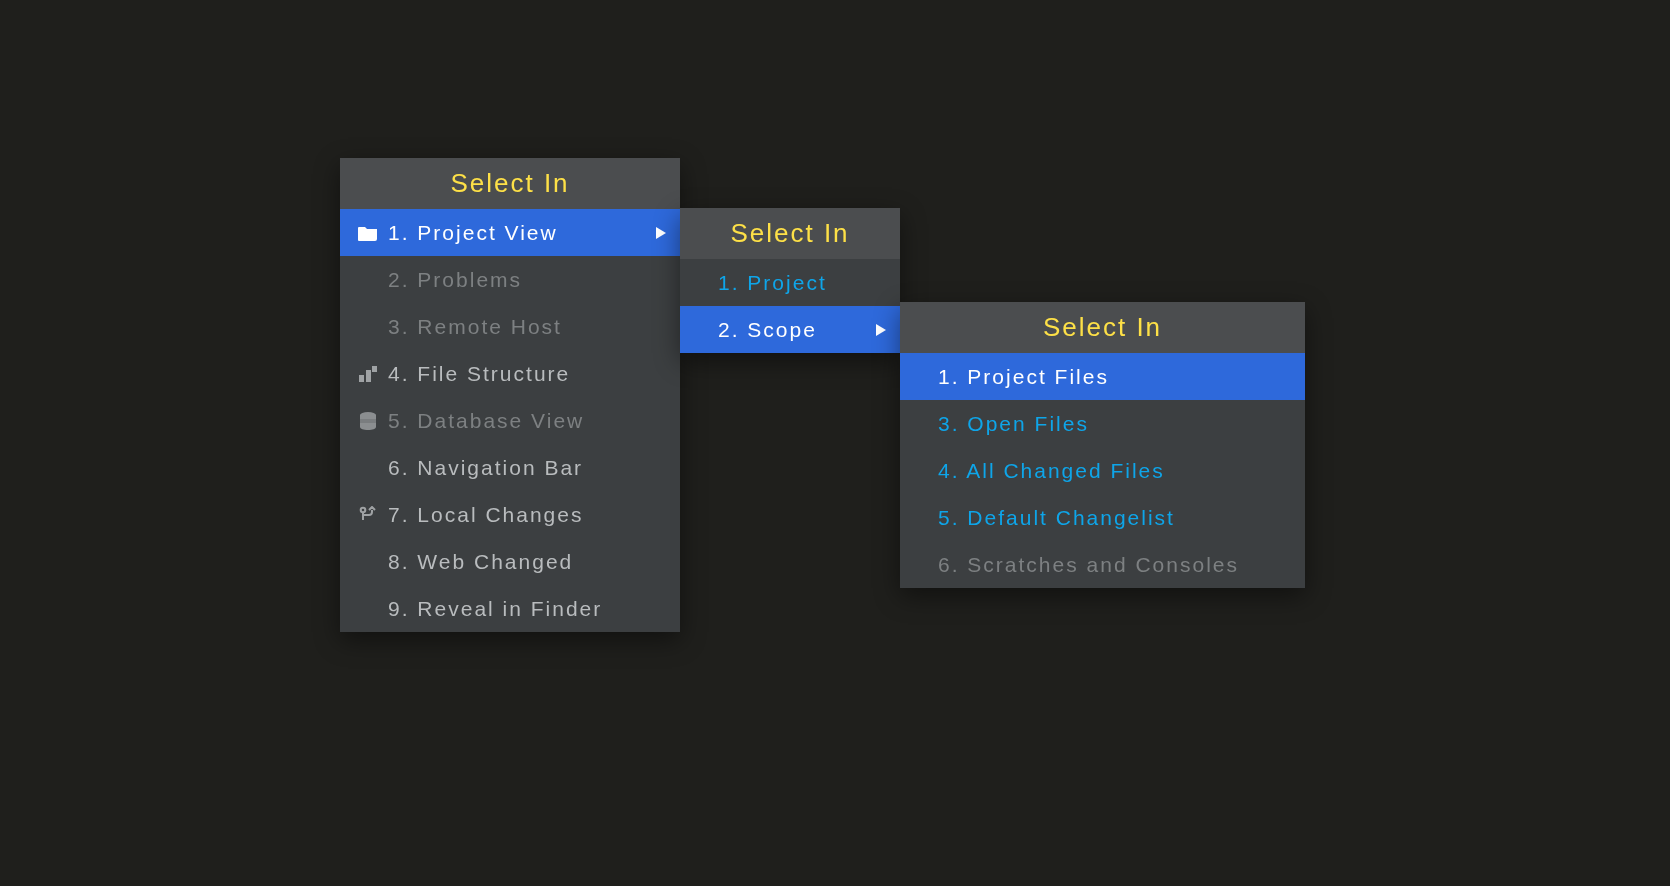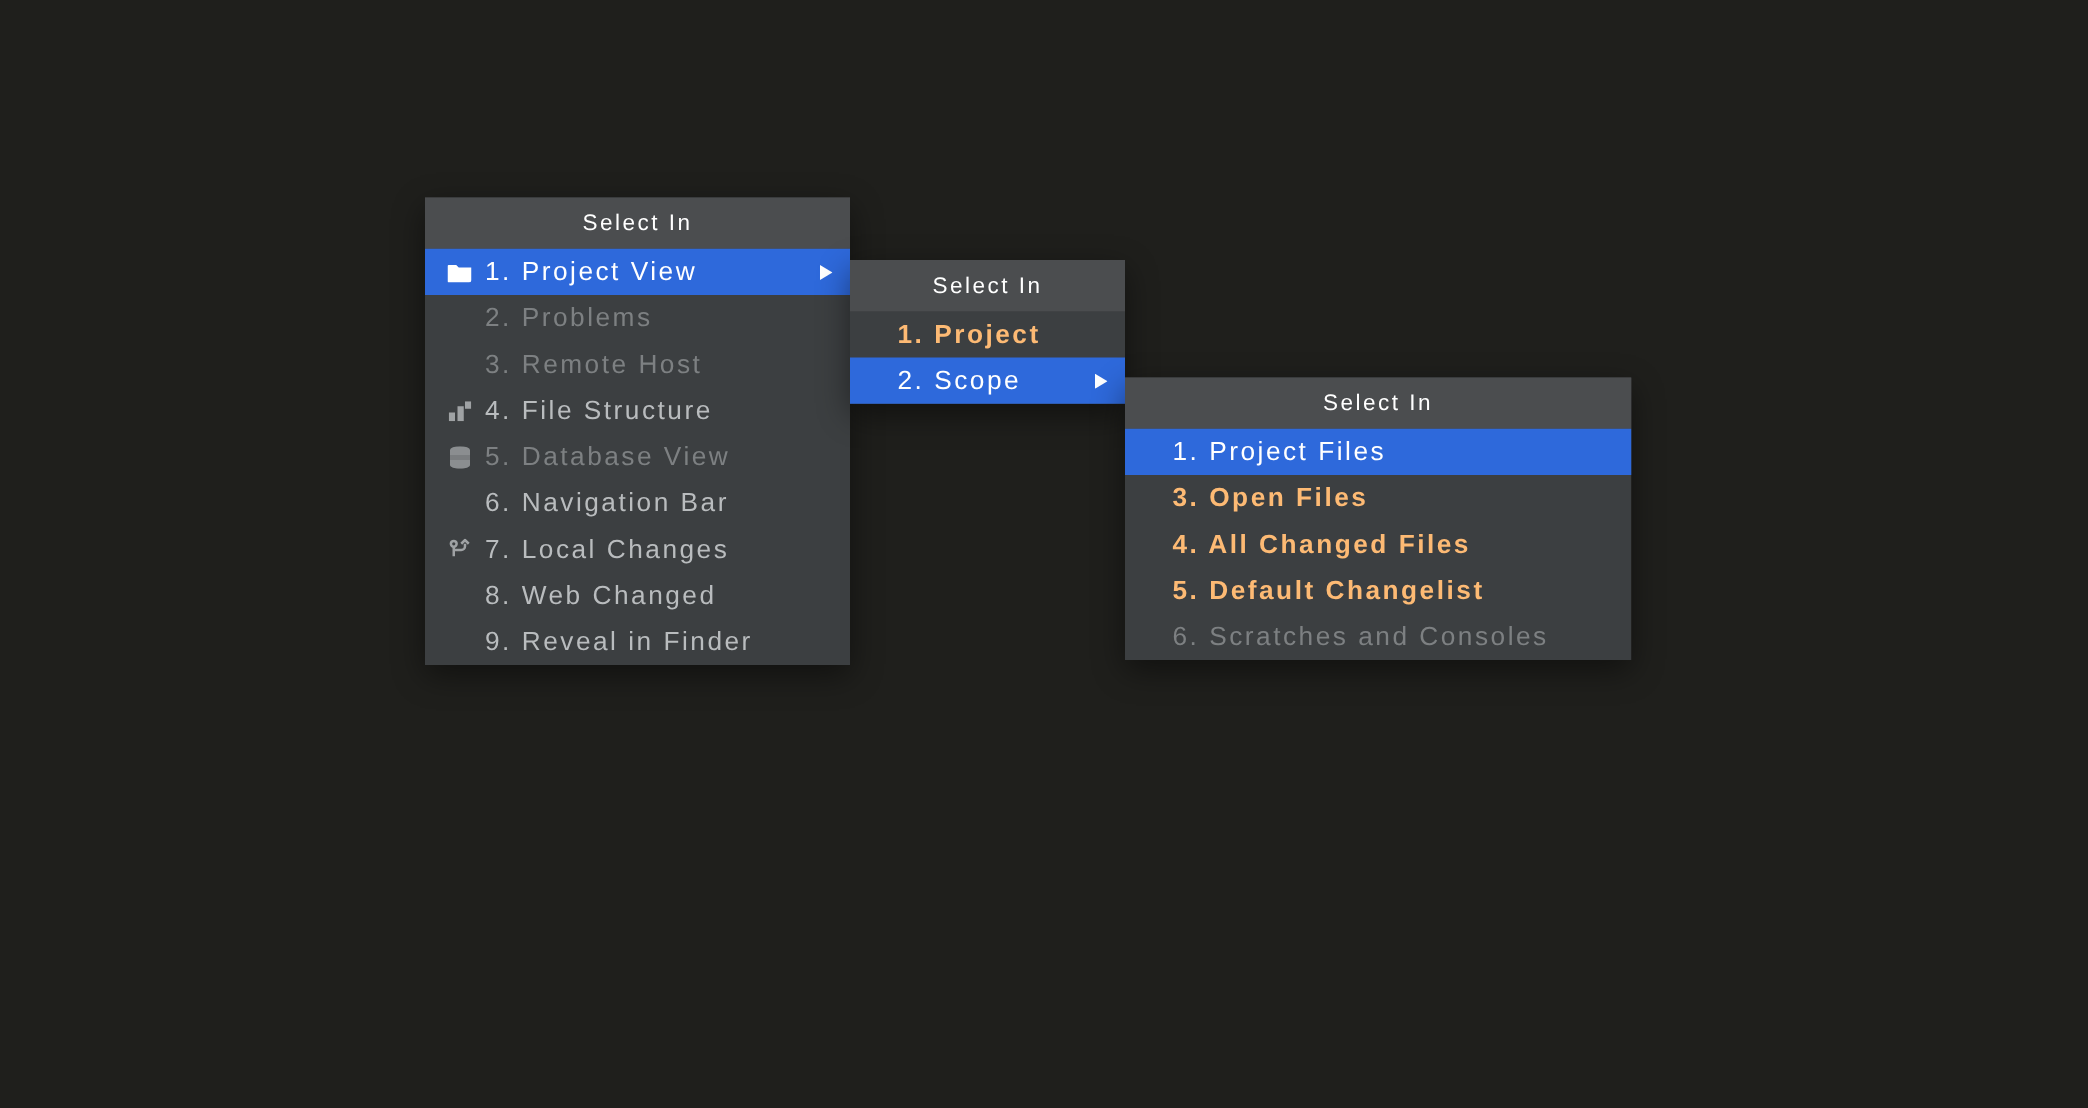--- a/index.html
+++ b/index.html
@@ -11,42 +11,42 @@
     position: relative;
     overflow: hidden;
   }
   .popup {
     position: absolute;
     background: #3c3f41;
     box-shadow: 0 8px 24px rgba(0,0,0,0.45);
   }
   .popup-title {
     background: #4b4d4f;
-    color: #ffffff;
-    font-size: 18px;
+    color: #fde047;
+    font-size: 26px;
     letter-spacing: 2px;
     text-align: center;
     padding: 10px 0 10px 0;
   }
   .item {
     display: flex;
     align-items: center;
-    height: 37px;
+    height: 47px;
     padding: 0 14px 0 14px;
     color: #b9bcbe;
     font-size: 21px;
     letter-spacing: 2px;
     white-space: nowrap;
   }
   .item.selected {
     background: #2e69db;
     color: #ffffff;
   }
   .item.dim { color: #7d8082; }
-  .item.bright { color: #fdba74; font-weight: bold; }
+  .item.bright { color: #0ea5e9; }
   .icon {
     width: 28px;
     display: inline-flex;
     align-items: center;
     justify-content: center;
     flex: 0 0 28px;
   }
   .icon svg { display:block; }
   .label { flex: 1 1 auto; padding-left: 6px; }
   .arrow {

